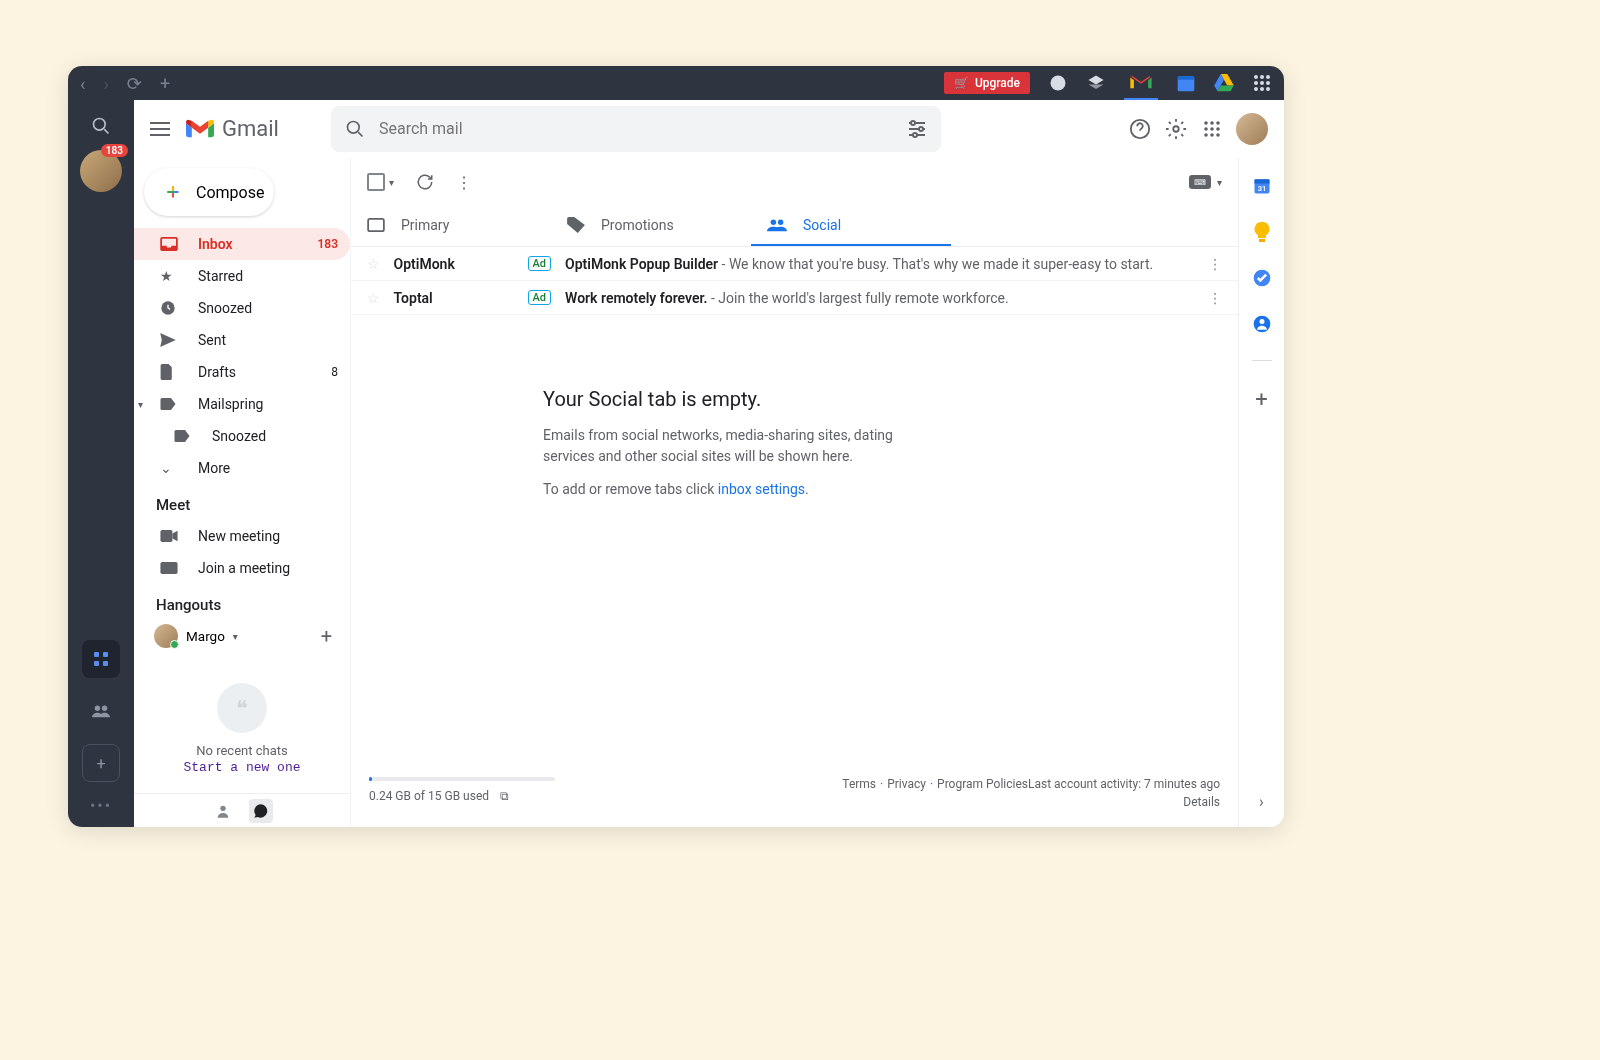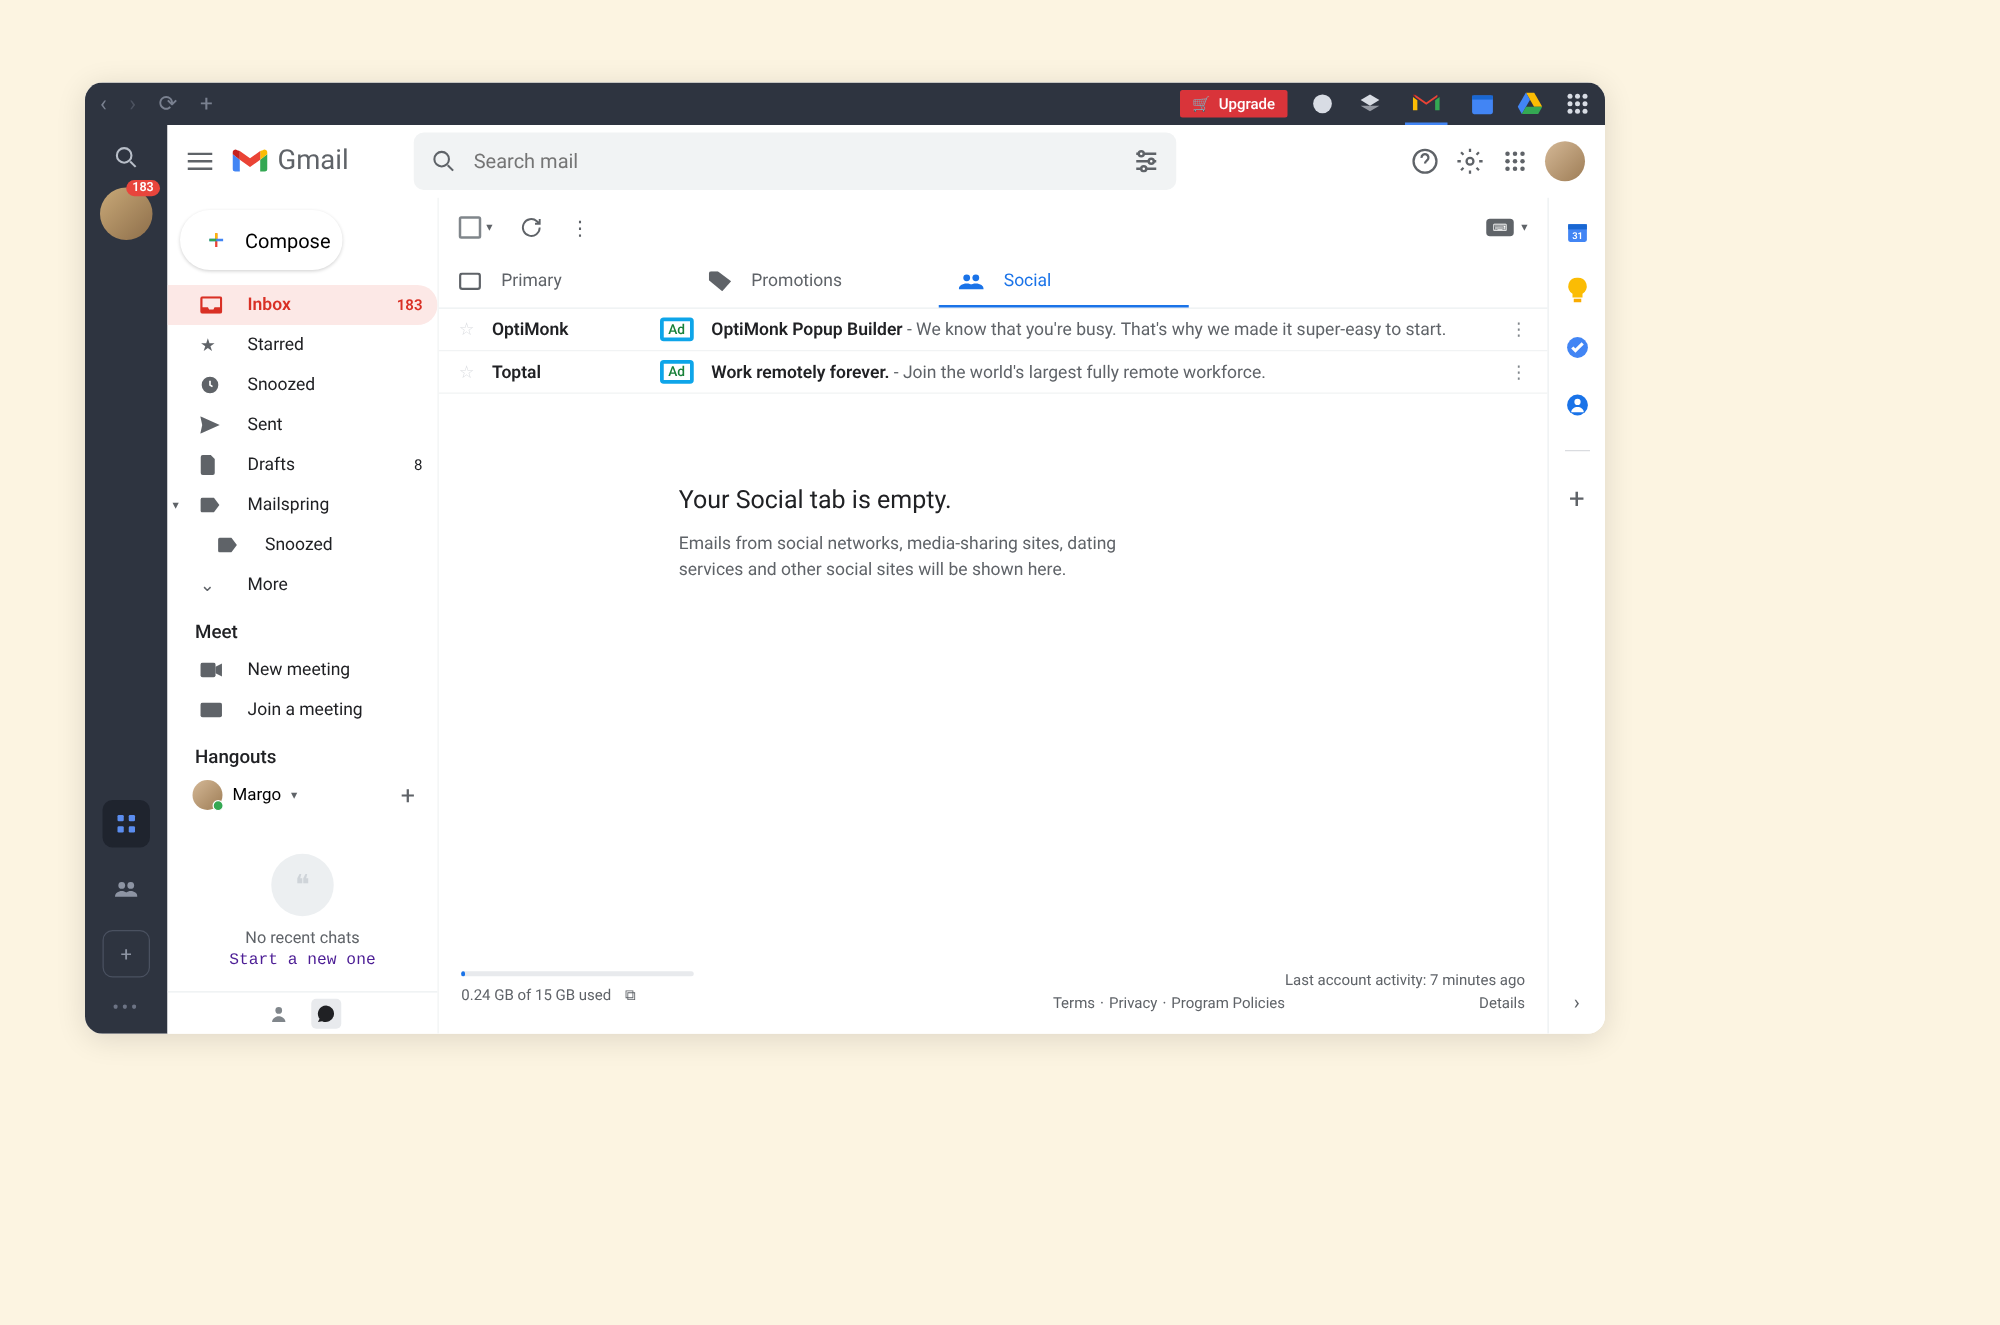--- a/index.html
+++ b/index.html
@@ -61,33 +61,33 @@
 .cb { width:18px; height:18px; border:2px solid #80868b; border-radius:2px; }
 .tb-icn { color:#5f6368; cursor:pointer; }
 .tb-spacer { flex:1; }
 .tb-toggle { width:22px; height:14px; background:#5f6368; border-radius:3px; display:flex; align-items:center; justify-content:center; color:#fff; font-size:8px; }
 .tabs { display:flex; border-bottom:1px solid #eceff1; }
 .tab { flex:0 0 200px; height:40px; display:flex; align-items:center; gap:16px; padding:0 16px; color:#5f6368; font-size:14px; cursor:pointer; border-bottom:2px solid transparent; }
 .tab.active { color:#1a73e8; border-bottom-color:#1a73e8; }
 .row { height:34px; display:flex; align-items:center; padding:0 16px; gap:14px; border-bottom:1px solid #f1f3f4; font-size:14px; }
 .row .star { color:#dadce0; }
 .row .sender { width:120px; font-weight:600; color:#202124; }
-.ad-pill { border:3px solid #0ea5e9; color:#188038; font-size:11px; padding:0 4px; border-radius:3px; font-weight:500; }
+.ad-pill { border:1px solid #0ea5e9; color:#188038; font-size:11px; padding:0 4px; border-radius:3px; font-weight:500; }
 .row .subj { font-weight:600; color:#202124; }
 .row .prev { color:#5f6368; }
 .row .dots { margin-left:auto; color:#80868b; }
 .empty { padding:72px 0 0 192px; max-width:560px; }
 .empty h3 { font-size:20px; font-weight:400; color:#202124; margin-bottom:14px; }
 .empty p { font-size:14px; color:#5f6368; line-height:1.5; margin-bottom:12px; }
 .empty a { color:#1a73e8; }
 .footer { margin-top:auto; padding:14px 18px 18px; display:flex; font-size:12px; color:#5f6368; }
 .ftr-left { flex:1; }
 .storage-bar { width:186px; height:4px; background:#e8eaed; border-radius:2px; margin-bottom:8px; }
 .storage-fill { width:3px; height:100%; background:#1a73e8; border-radius:2px; }
-.ftr-links { display:flex; gap:4px;align-items:flex-end; }
+.ftr-links { display:flex; gap:4px; }
 .ftr-right { text-align:right; }
 .ftr-right div:last-child { margin-top:4px; }
 .rrail { width:46px; border-left:1px solid #eceff1; display:flex; flex-direction:column; align-items:center; padding-top:18px; gap:26px; }
 .rrail-icn { width:20px; height:20px; cursor:pointer; display:flex; align-items:flex-start; justify-content:center; }
 .rrail-div { width:20px; height:1px; background:#dadce0; }
 .rrail-plus { color:#5f6368; font-size:22px; }
 .rrail-spacer { flex:1; }
 .rrail-chev { color:#5f6368; margin-bottom:16px; }
 svg { display:block; }
 </style>
@@ -432,20 +432,21 @@
             <span class="star">☆</span>
             <span class="sender">Toptal</span>
             <span class="ad-pill">Ad</span>
             <span><span class="subj">Work remotely forever.</span><span class="prev"> - Join the world's largest fully remote workforce.</span></span>
             <span class="dots">⋮</span>
           </div>
 
           <div class="empty">
             <h3>Your Social tab is empty.</h3>
             <p>Emails from social networks, media-sharing sites, dating services and other social sites will be shown here.</p>
+            <p><span>To add or remove tabs click </span><a>inbox settings</a><span>.</span></p>
           </div>
 
           <div class="footer">
             <div class="ftr-left">
               <div class="storage-bar">
                   <div class="storage-fill"></div>
                 </div>
               <span>0.24 GB of 15 GB used</span>
               <span style="margin-left:8px">⧉</span>
             </div>

